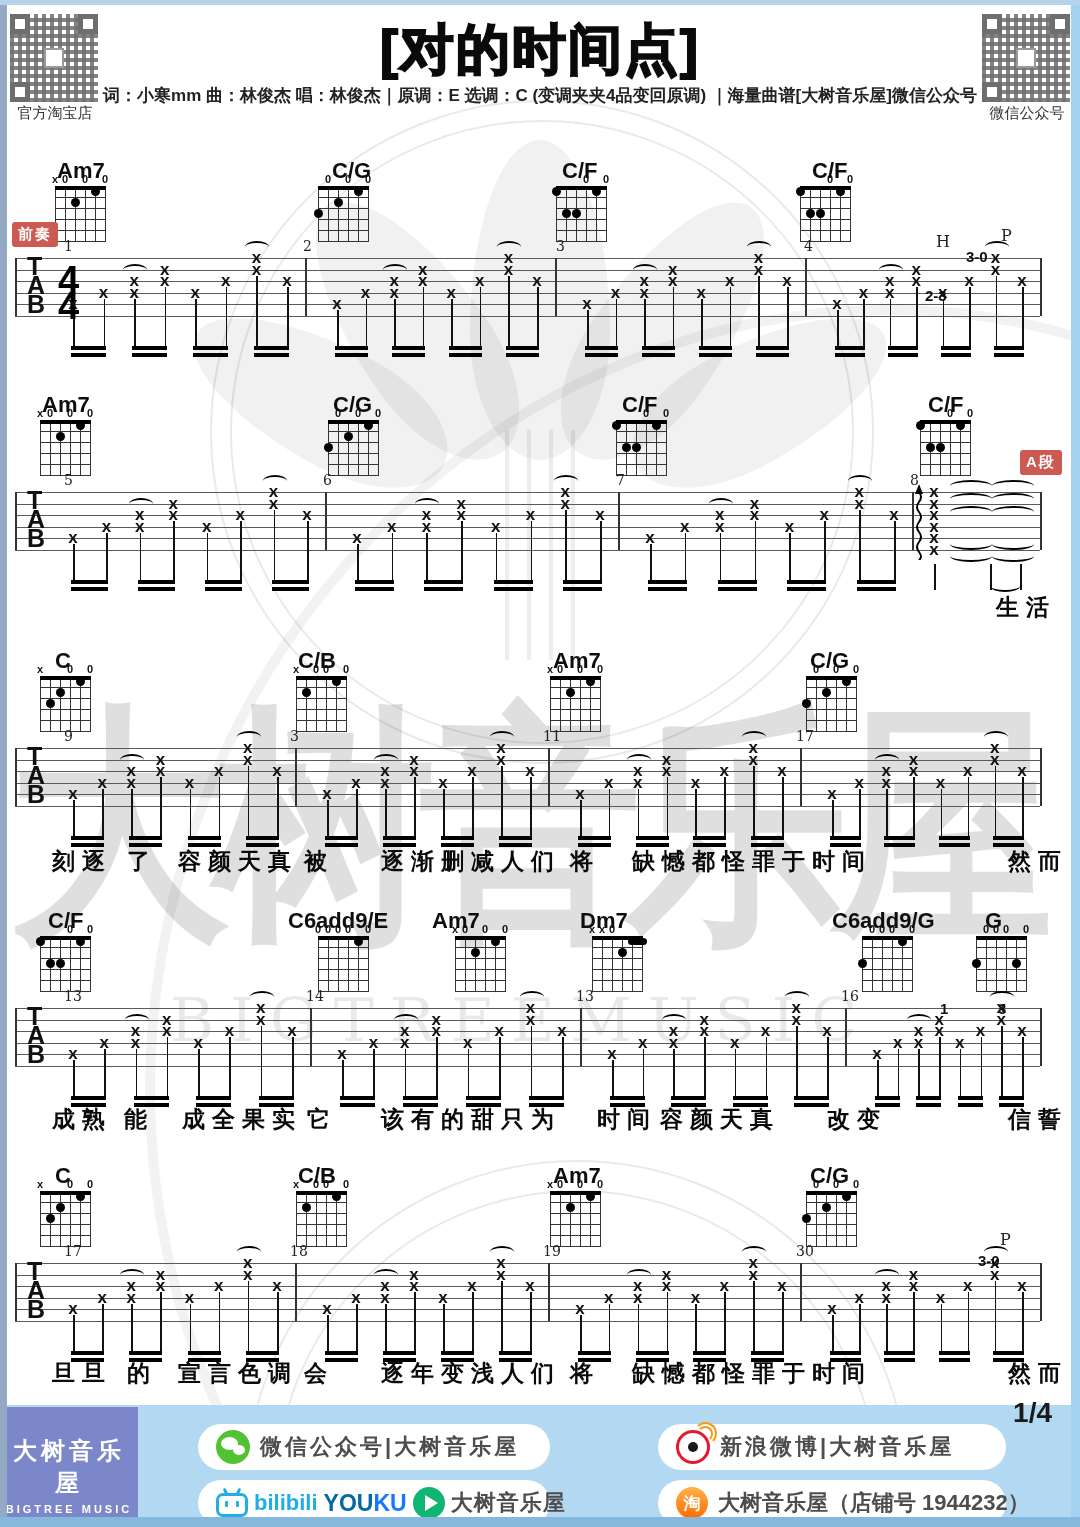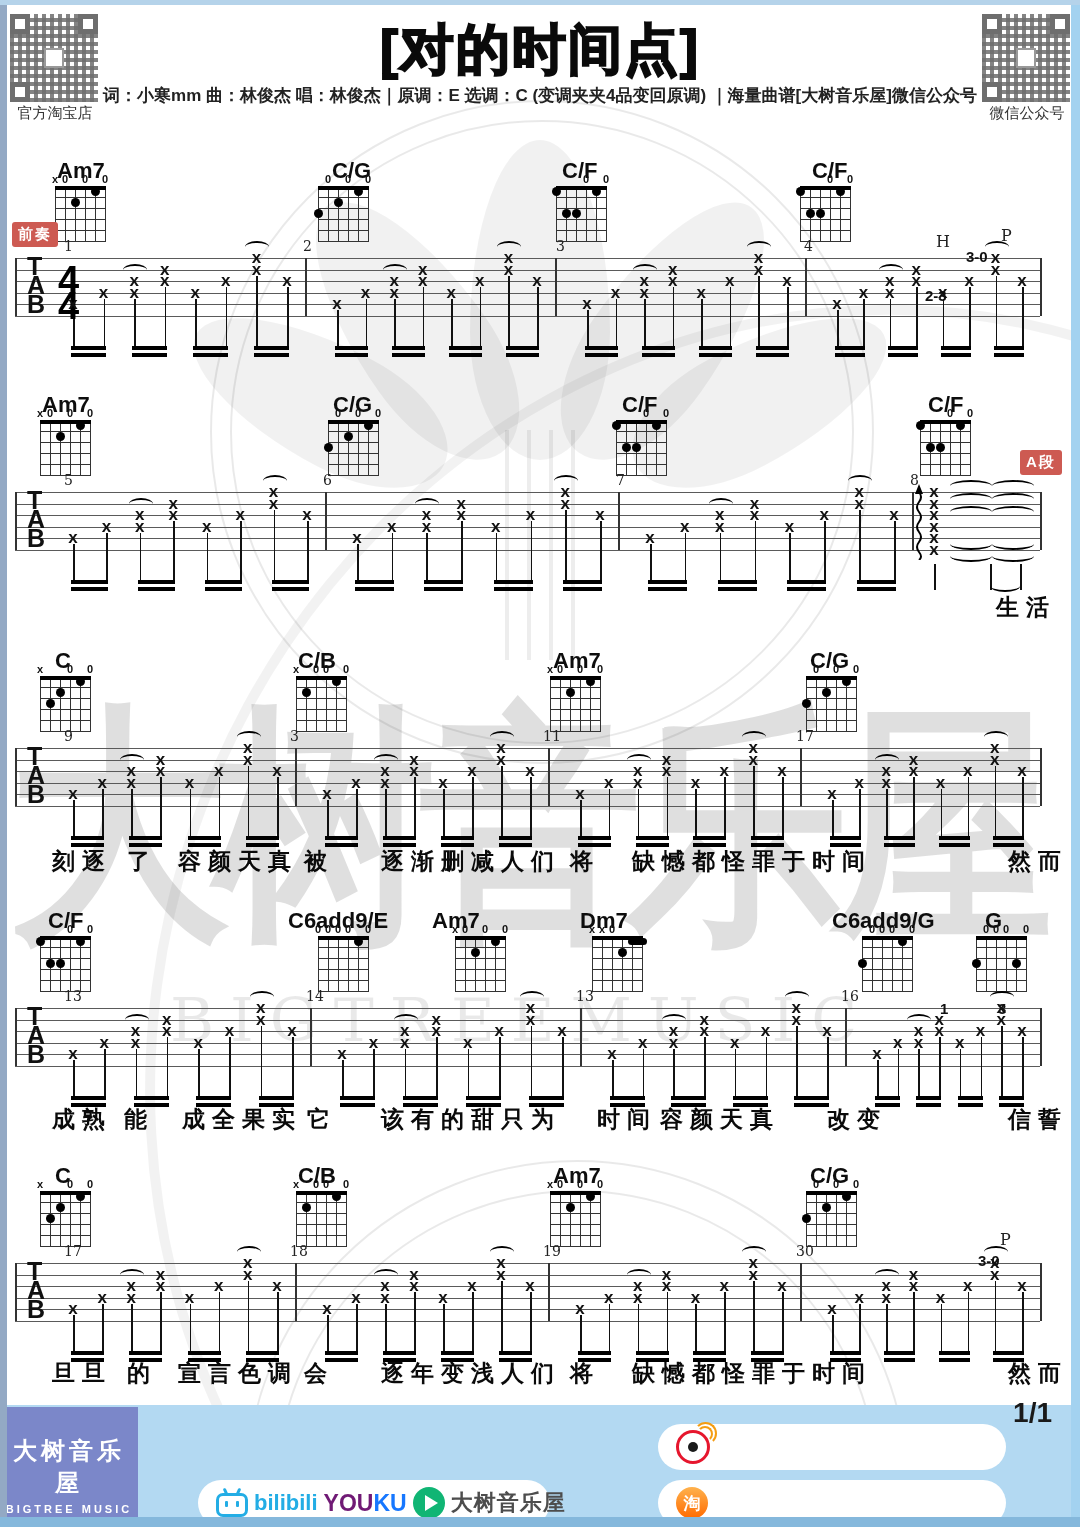--- a/index.html
+++ b/index.html
@@ -1232,43 +1232,52 @@
     <div class="lyric" style="left: 127px; top: 1358px;">的</div>
     <div class="lyric" style="left: 178px; top: 1358px;">宣言色调</div>
     <div class="lyric" style="left: 304px; top: 1358px;">会</div>
     <div class="lyric" style="left: 381px; top: 1358px;">逐年变浅人们</div>
     <div class="lyric" style="left: 570px; top: 1358px;">将</div>
     <div class="lyric" style="left: 632px; top: 1358px;">缺憾都怪罪于时间</div>
     <div class="lyric" style="left: 1008px; top: 1358px;">然而</div>
   </div>
 
 <div id="footer">
-  <div id="pagenum">1/1</div>
+  <div id="pagenum">1/4</div>
   <div id="brandbox">
     <div class="cn">大树音乐屋</div>
     <div class="en">BIGTREE MUSIC</div>
+  </div>
+  <div class="pill" style="left:198px;top:19px;width:352px;">
+    <span class="ic-wechat">
+      <i style="left:5px;top:7px;width:17px;height:13px;"></i>
+        <i style="left:17px;top:15px;width:12px;height:10px;"></i>
+    </span>
+    <span class="txt">微信公众号|大树音乐屋</span>
   </div>
   <div class="pill" style="left:658px;top:19px;width:348px;">
     <span class="ic-weibo">
       <span class="pupil"></span>
       <span class="ray" style="right:-6px;top:-7px;width:12px;height:12px;"></span>
       <span class="ray" style="right:-10px;top:-11px;width:19px;height:19px;"></span>
     </span>
+    <span class="txt">新浪微博|大树音乐屋</span>
   </div>
   <div class="pill" style="left:198px;top:75px;width:352px;gap:6px;">
     <span class="ic-bili">
         <i style="left:6px;"></i>
         <i style="right:6px;"></i>
       </span>
     <span class="bili-word">bilibili</span>
-    <span class="youku-word"><b style="color:#701a75;">YOU</b><b style="color:#1677ff;">KU</b></span>
+    <span class="youku-word"><b style="color:#0369a1;">YOU</b><b style="color:#1677ff;">KU</b></span>
     <span class="ic-youku">
         <i></i>
       </span>
     <span class="txt" style="letter-spacing:1px;">大树音乐屋</span>
   </div>
   <div class="pill" style="left:658px;top:75px;width:348px;">
     <span class="ic-taobao">
         <span>淘</span>
       </span>
+    <span class="txt" style="letter-spacing:0;">大树音乐屋（店铺号 1944232）</span>
   </div>
 </div>
 <div id="footer-strip"></div>
 
 </body></html>

